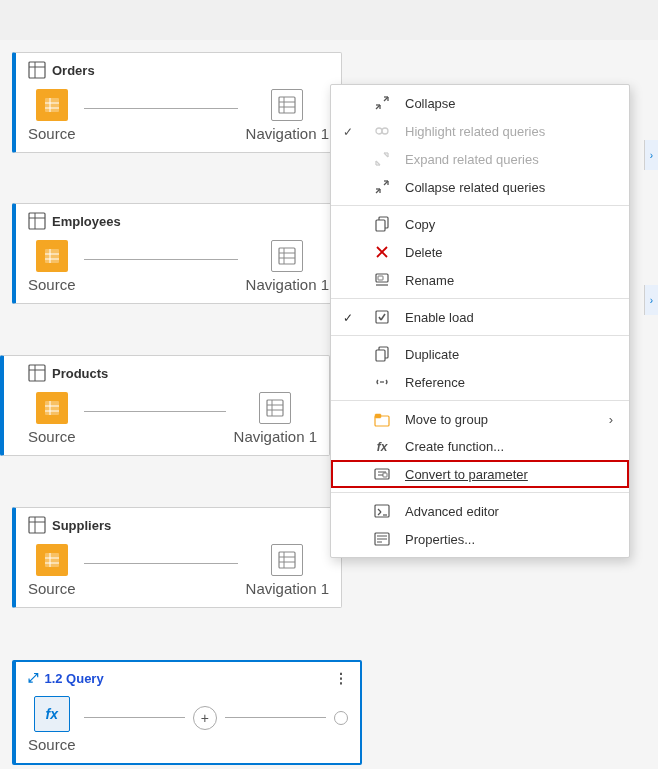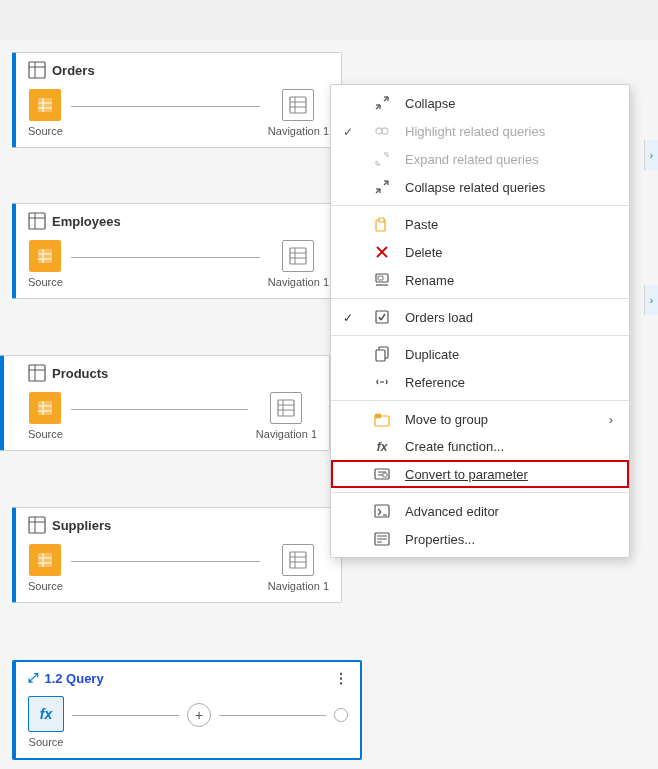--- a/index.html
+++ b/index.html
@@ -57,21 +57,21 @@
 
     .node-icon {
       width: 36px;
       height: 36px;
       display: flex;
       align-items: center;
       justify-content: center;
     }
 
     .node-label {
-      font-size: 11px;
+      font-size: 15px;
       color: #555;
     }
 
     .connector-line {
       flex: 1;
       height: 1px;
       background: #aaa;
       margin-bottom: 14px;
     }
 
@@ -439,31 +439,31 @@
           <line x1="10" y1="6" x2="14" y2="2" stroke="#555" stroke-width="1.3"></line>
           <line x1="10" y1="2" x2="14" y2="2" stroke="#555" stroke-width="1.3"></line>
           <line x1="14" y1="2" x2="14" y2="6" stroke="#555" stroke-width="1.3"></line>
         </svg>
       </span>
       <span>Collapse related queries</span>
     </div>
 
     <div class="menu-divider"></div>
 
-
-    <div class="menu-item">
-      <span class="check"></span>
-      <span class="icon-wrap">
-        <svg width="16" height="16" viewBox="0 0 16 16">
-          <rect x="2" y="4" width="9" height="11" rx="1" fill="none" stroke="#f5a623" stroke-width="1.2"></rect>
-          <rect x="5" y="2" width="5" height="4" rx="0.5" fill="white" stroke="#f5a623" stroke-width="1.2"></rect>
-        </svg>
-      </span>
-      <span>Paste</span>
-    </div>
+    <div class="menu-item">
+      <span class="check"></span>
+      <span class="icon-wrap">
+        <svg width="16" height="16" viewBox="0 0 16 16">
+          <rect x="5" y="1" width="9" height="11" rx="1" fill="none" stroke="#555" stroke-width="1.2"></rect>
+          <rect x="2" y="4" width="9" height="11" rx="1" fill="white" stroke="#555" stroke-width="1.2"></rect>
+        </svg>
+      </span>
+      <span>Copy</span>
+    </div>
+
 
     <div class="menu-item">
       <span class="check"></span>
       <span class="icon-wrap">
         <svg width="16" height="16" viewBox="0 0 16 16">
           <line x1="3" y1="3" x2="13" y2="13" stroke="#cc0000" stroke-width="1.8"></line>
           <line x1="13" y1="3" x2="3" y2="13" stroke="#cc0000" stroke-width="1.8"></line>
         </svg>
       </span>
       <span>Delete</span>
@@ -485,21 +485,21 @@
 
     <div class="menu-item">
       <span class="check" style="color:#333;">✓</span>
       <span class="icon-wrap">
         <svg width="16" height="16" viewBox="0 0 16 16">
           <rect x="2" y="2" width="12" height="12" rx="1" fill="none" stroke="#555" stroke-width="1.2"></rect>
           <line x1="5" y1="8" x2="7" y2="11" stroke="#555" stroke-width="1.5"></line>
           <line x1="7" y1="11" x2="11" y2="5" stroke="#555" stroke-width="1.5"></line>
         </svg>
       </span>
-      <span>Orders load</span>
+      <span>Enable load</span>
     </div>
 
     <div class="menu-divider"></div>
 
     <div class="menu-item">
       <span class="check"></span>
       <span class="icon-wrap">
         <svg width="16" height="16" viewBox="0 0 16 16">
           <rect x="5" y="1" width="9" height="11" rx="1" fill="none" stroke="#555" stroke-width="1.2"></rect>
           <rect x="2" y="4" width="9" height="11" rx="1" fill="white" stroke="#555" stroke-width="1.2"></rect>

